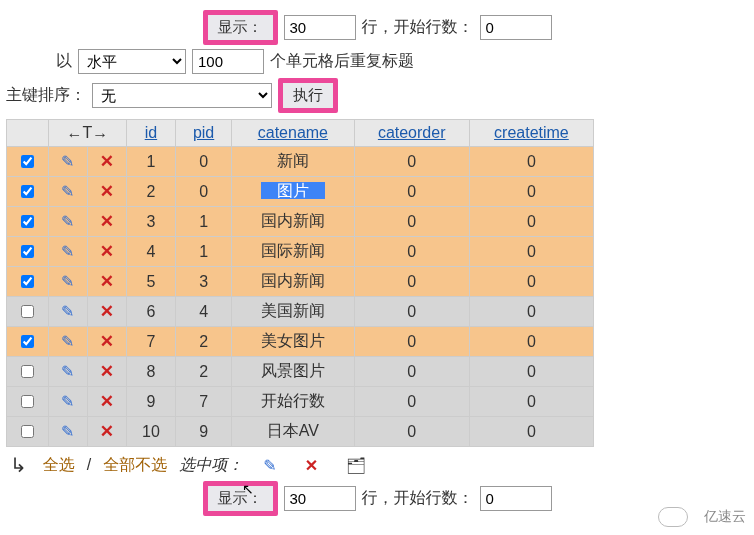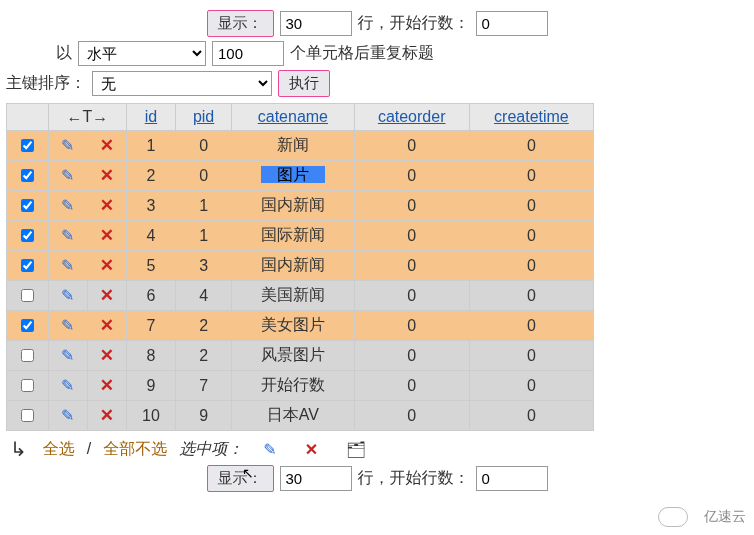--- a/index.html
+++ b/index.html
@@ -15,40 +15,40 @@
   .row-line {
     display: flex;
     align-items: center;
     gap: 6px;
     margin: 4px 0;
     flex-wrap: wrap;
   }
   .row-line.center { justify-content: center; }
   .btn {
     background: #e9e9ed;
-    border: 1px solid #ec4899;
+    border: 5px solid #ec4899;
     border-radius: 2px;
     padding: 3px 10px;
     font-size: 15px;
     cursor: pointer;
     color: #333;
   }
   input.text {
     border: 1px solid #999;
     padding: 3px 5px;
     font-size: 15px;
     width: 60px;
   }
   select.sel {
     border: 1px solid #999;
     padding: 2px 4px;
     font-size: 15px;
     background: #fff;
   }
-  .sel-wide { width: 128px; }
+  .sel-wide { width: 108px; }
   .sel-wider { width: 180px; }
 
   table.grid {
     border-collapse: collapse;
     margin-top: 6px;
     width: 588px;
   }
   table.grid th, table.grid td {
     border: 1px solid #ccc;
     padding: 4px 8px;
@@ -58,21 +58,21 @@
   table.grid th {
     background: #e8e8e8;
     color: #1b5aac;
     font-weight: normal;
     text-decoration: underline;
   }
   table.grid th.nolink { text-decoration: none; color:#333; }
   table.grid td.catename { text-align: center; }
   tr.orange td { background: #f7c58c; }
   tr.grey   td { background: #d6d6d6; }
-  .sel-cell { background:#3d84f7; color:#000000; padding:0 16px; }
+  .sel-cell { background:#3d84f7; color:#ffffff; padding:0 16px; }
   .edit-icon { color:#2f6bd0; font-size:16px; }
   .del-icon  { color:#cc2222; font-weight:bold; font-size:17px; }
   .tool-icon { font-size:16px; padding:0 8px; }
   .bottom-tools {
     display:flex; align-items:center; gap:12px; margin-top:6px; font-size:16px;
   }
   .bottom-tools a { color:#a16207; text-decoration:none;font-family:Liberation Serif, serif; }
   .arrow-back { font-size:20px; padding:0 4px; }
   .logo {
     position: fixed;

